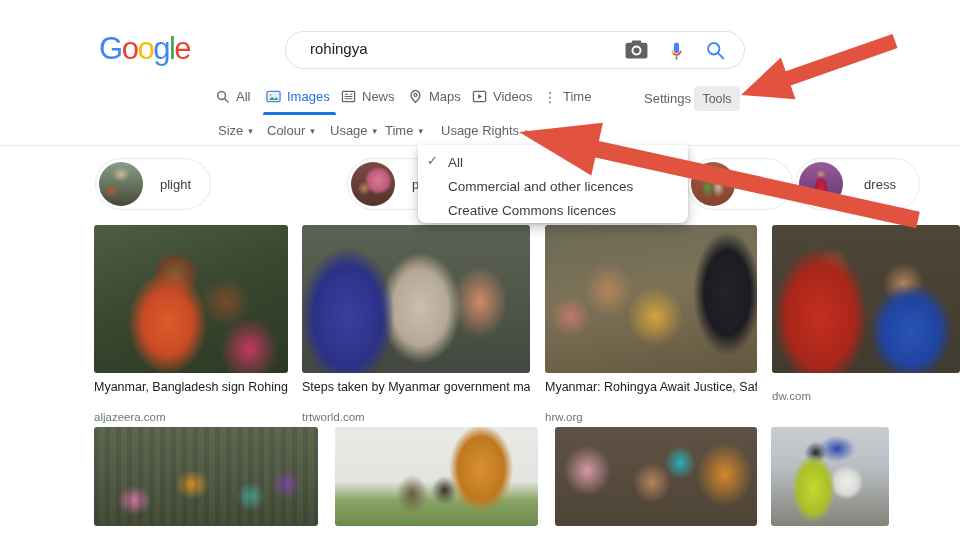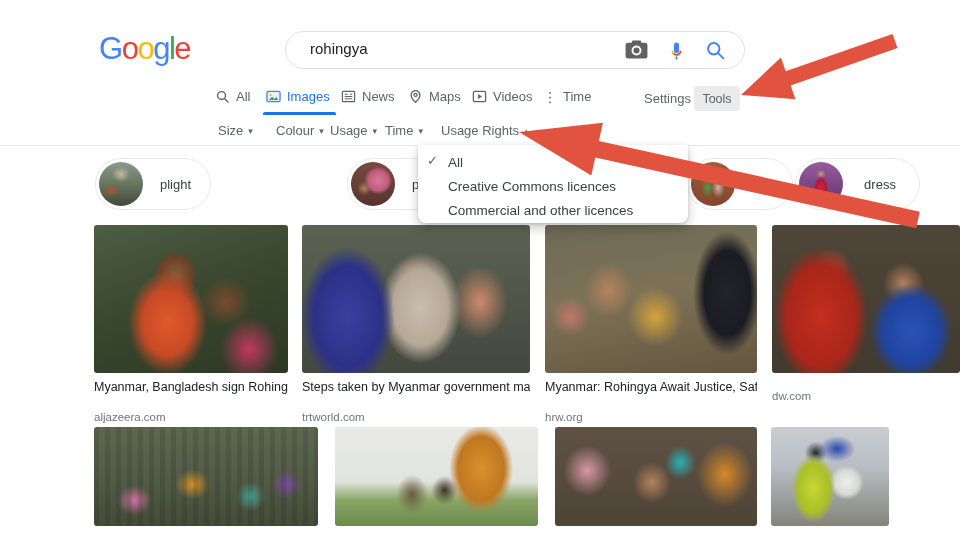--- a/index.html
+++ b/index.html
@@ -206,21 +206,21 @@
     <span>Time</span>
   </div>
 
   <div class="settings">Settings</div>
   <div class="tools-btn">Tools</div>
 
   <div class="filter" style="left:218px">
     <span>Size</span>
     <span class="caret">▾</span>
   </div>
-  <div class="filter" style="left:276px">
+  <div class="filter" style="left:267px">
     <span>Colour</span>
     <span class="caret">▾</span>
   </div>
   <div class="filter" style="left:330px">
     <span>Usage</span>
     <span class="caret">▾</span>
   </div>
   <div class="filter" style="left:385px">
     <span>Time</span>
     <span class="caret">▾</span>
@@ -248,24 +248,24 @@
     <span class="chip-img c-dress"></span>
     <span class="chip-label">dress</span>
   </div>
 
   <div class="dropdown">
     <div class="dd-item">
       <span class="dd-check">✓</span>
       <span>All</span>
     </div>
     <div class="dd-item">
-      <span>Creative Commons licences</span>
+      <span>Commercial and other licences</span>
     </div>
     <div class="dd-item">
-      <span>Commercial and other licences</span>
+      <span>Creative Commons licences</span>
     </div>
   </div>
 
   <div class="result r1" style="left:94px; top:225px; width:194px">
     <div class="photo p-r1-1"></div>
     <div class="res-title">Myanmar, Bangladesh sign Rohingya ...</div>
     <div class="res-domain">aljazeera.com</div>
   </div>
   <div class="result r1" style="left:302px; top:225px; width:228px">
     <div class="photo p-r1-2"></div>

